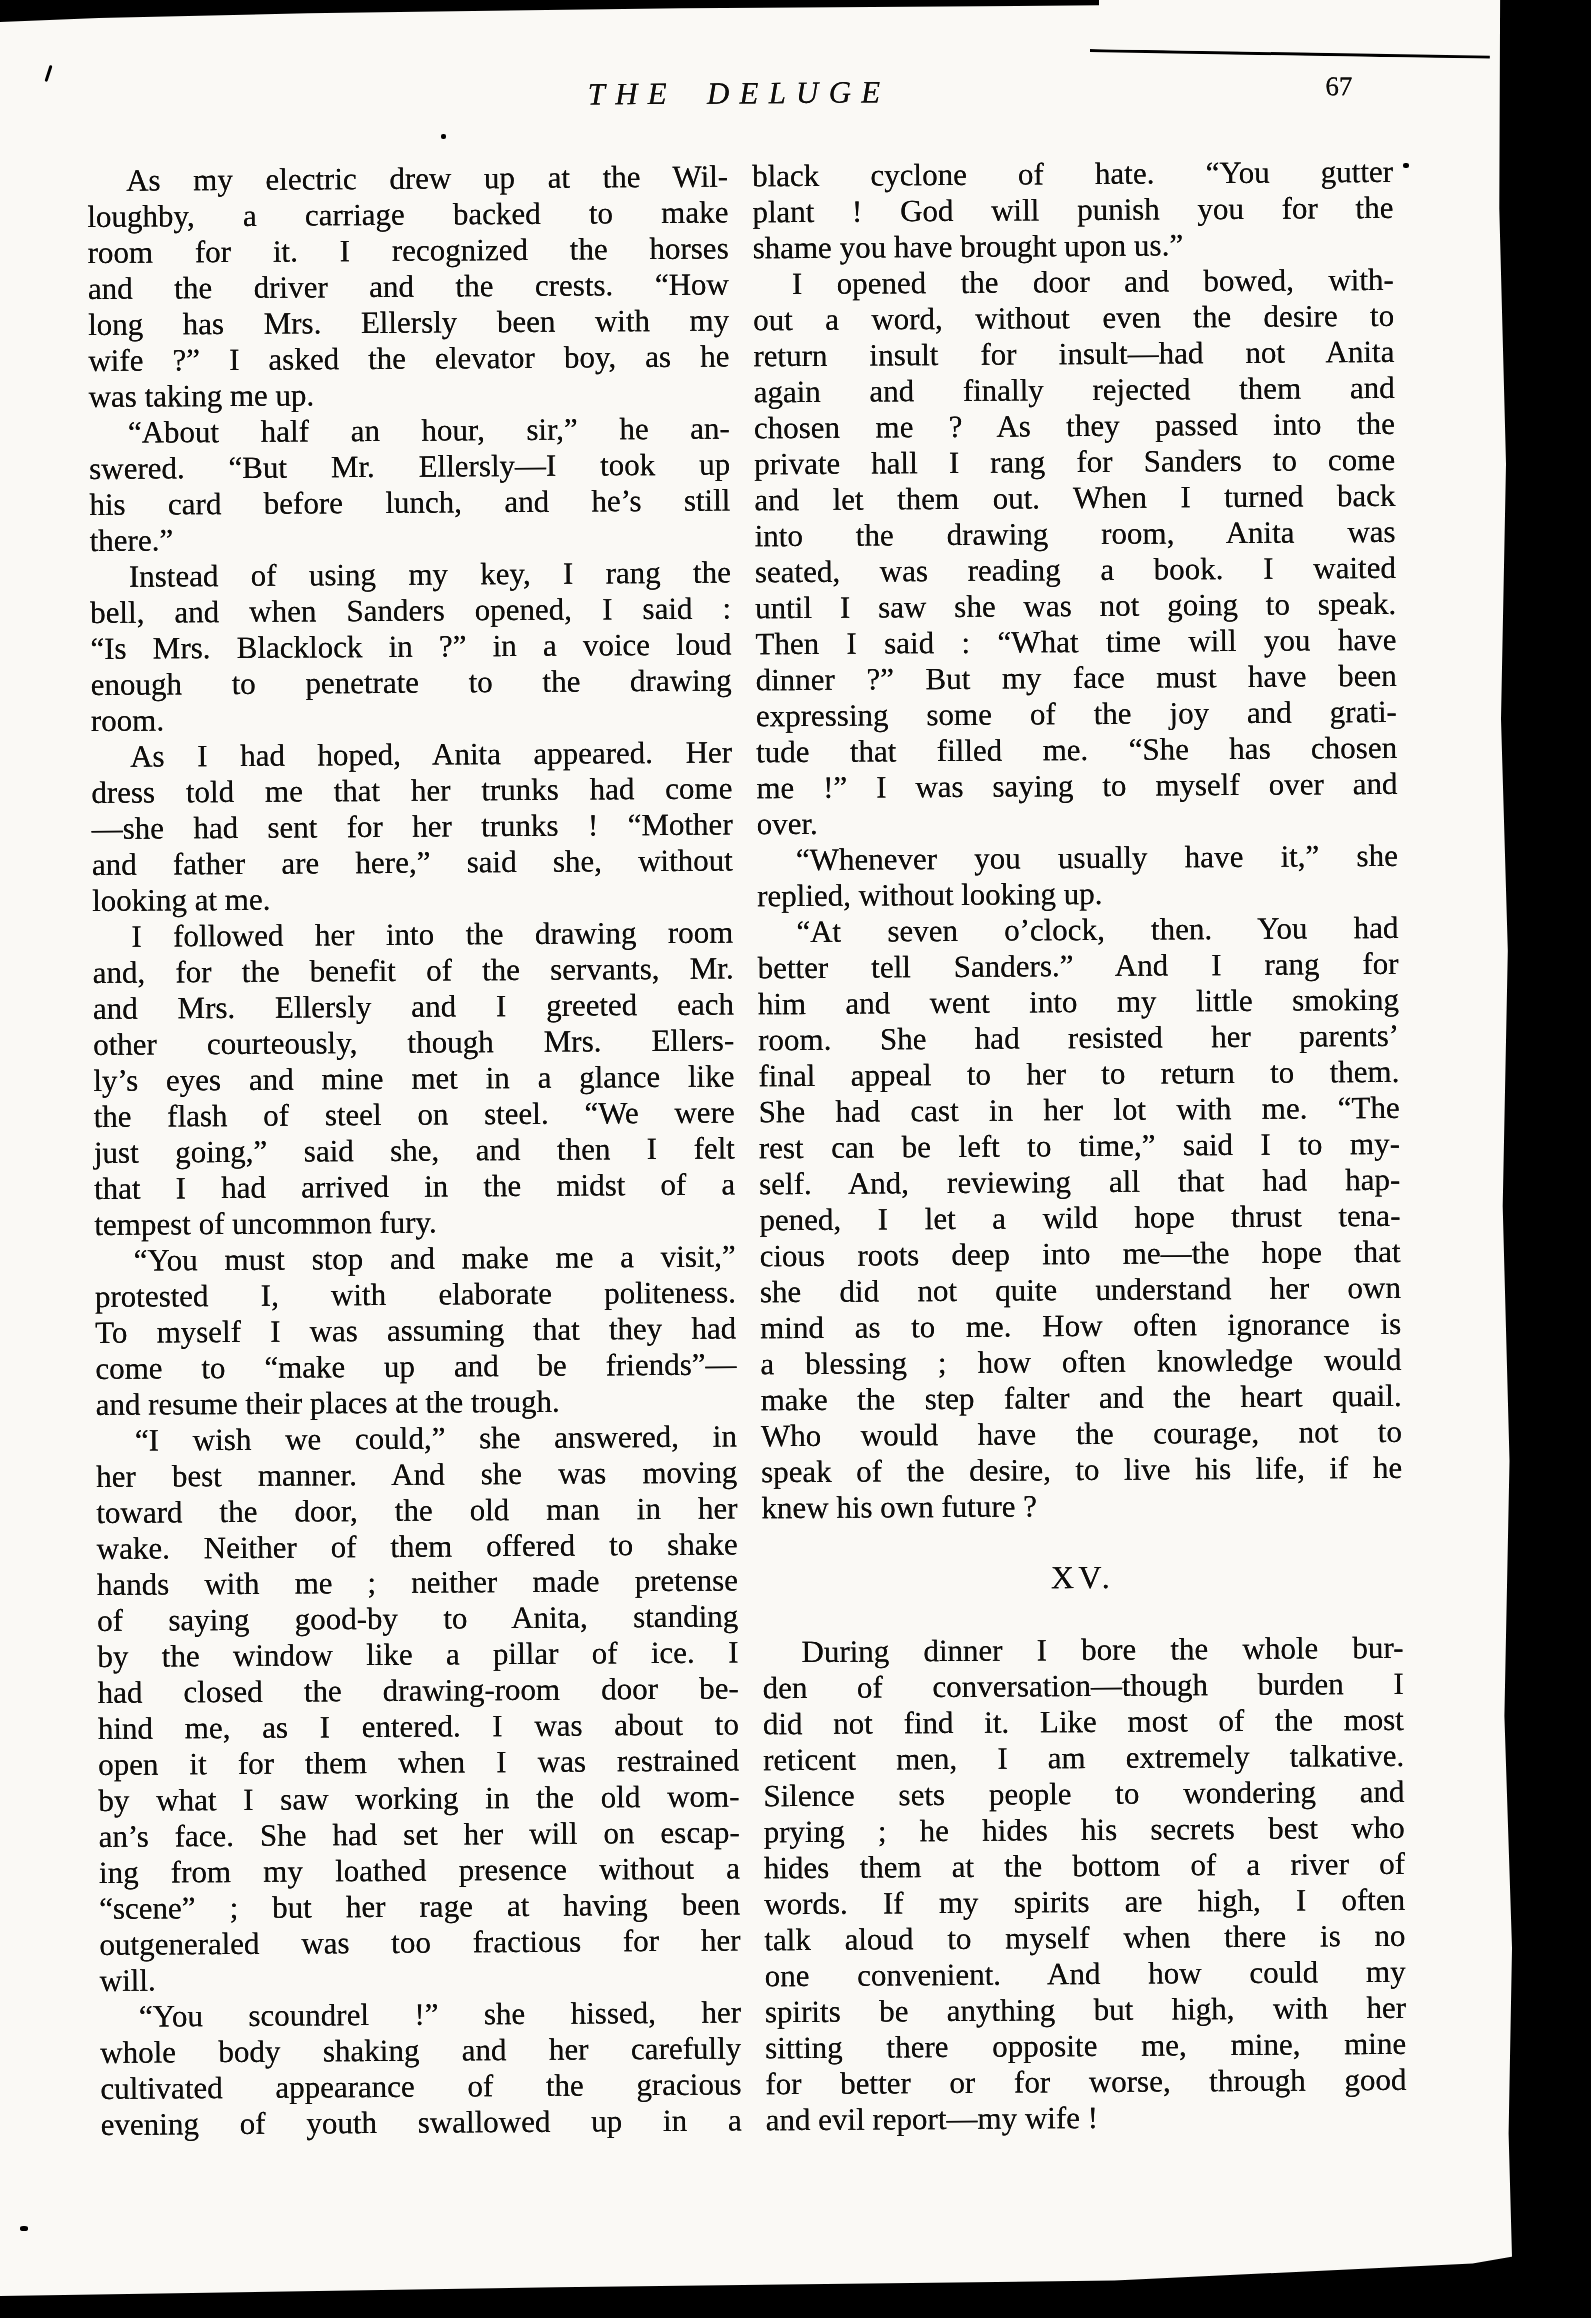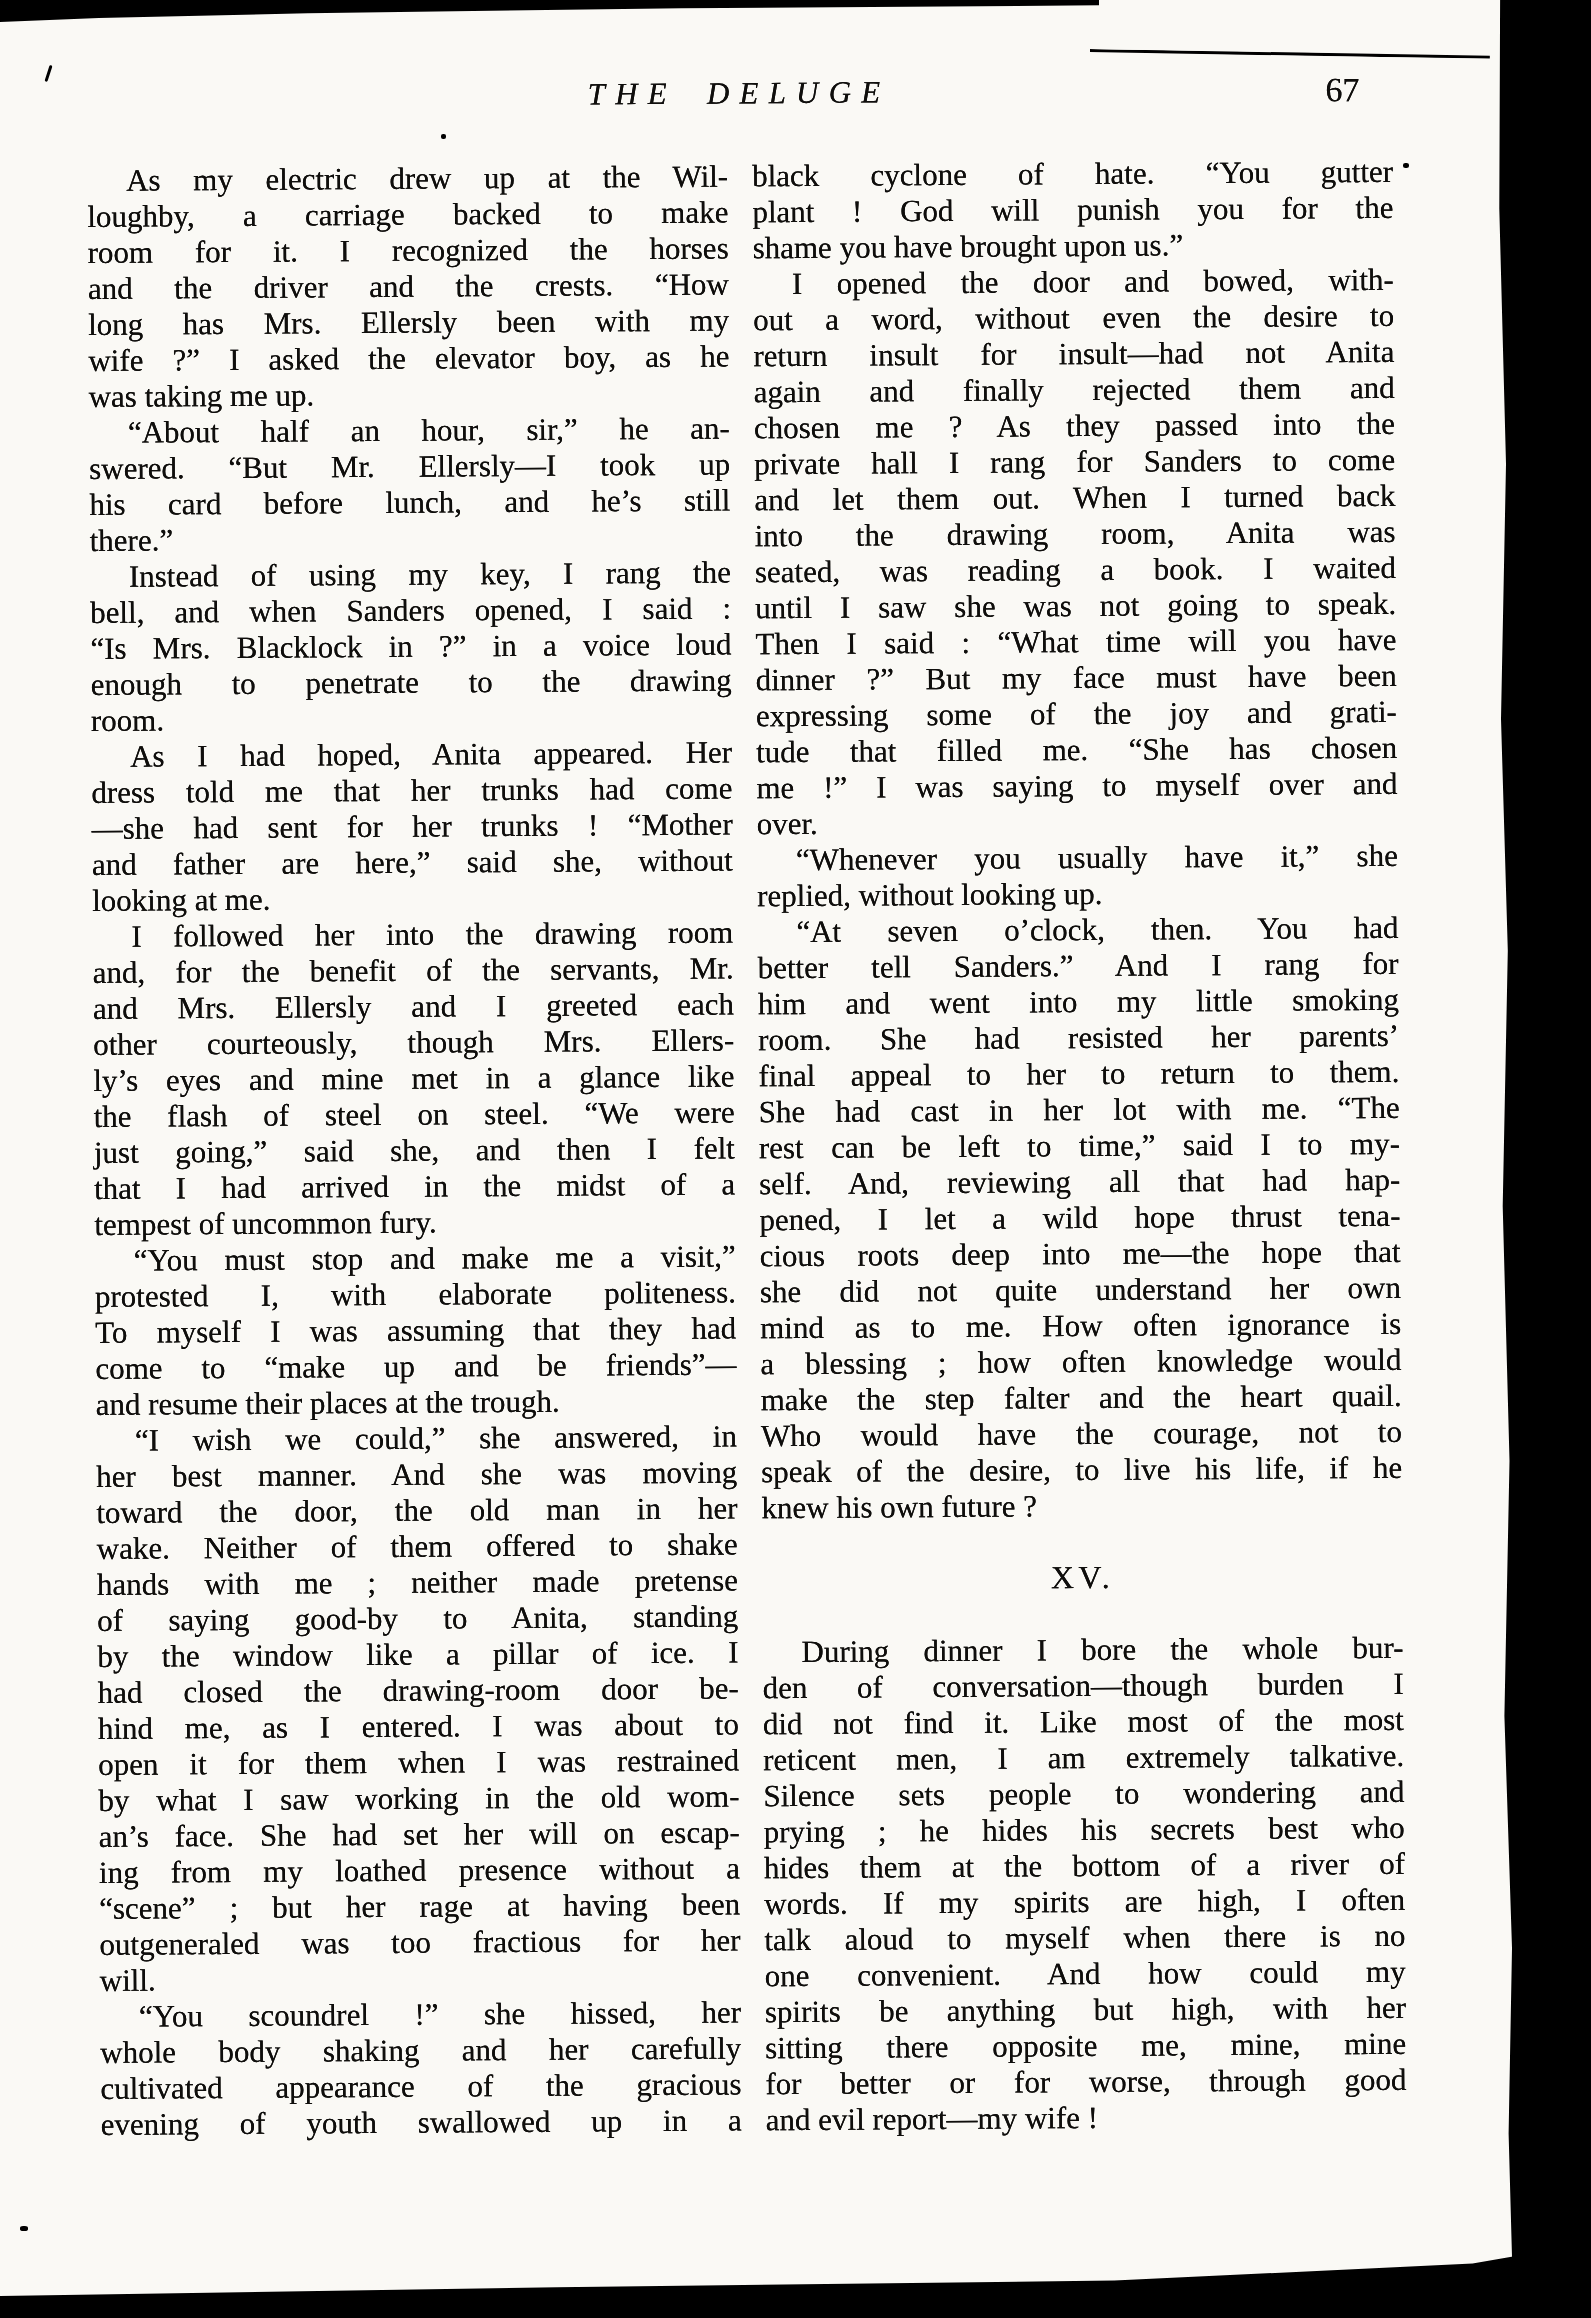--- a/index.html
+++ b/index.html
@@ -22,21 +22,21 @@
     text-align:center;
     font-style:italic;
     font-size:31px;
     letter-spacing:10.2px;
     word-spacing:12px;
     white-space:nowrap;
     text-shadow:0 0 0.3px currentColor;
   }
   .page-number {
     position:absolute; left:1326px; top:80px;
-    font-size:34px;
+    font-size:27px;
     text-shadow:0 0 0.3px currentColor;
   }
   .col {
     position:absolute; top:163px;
     width:641px;
     font-size:31px;
     line-height:36px;
     text-shadow:0 0 0.4px currentColor;
   }
   .col-left  { left:87px; }

